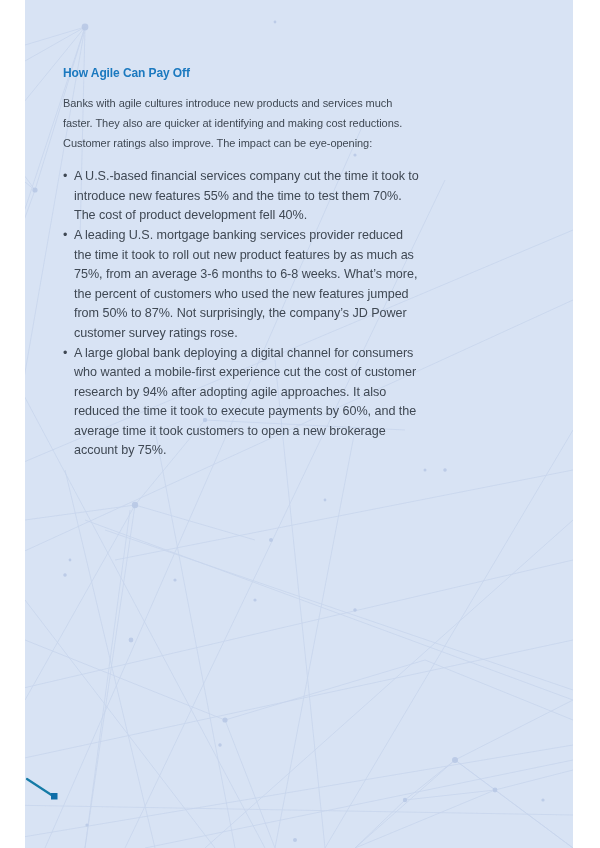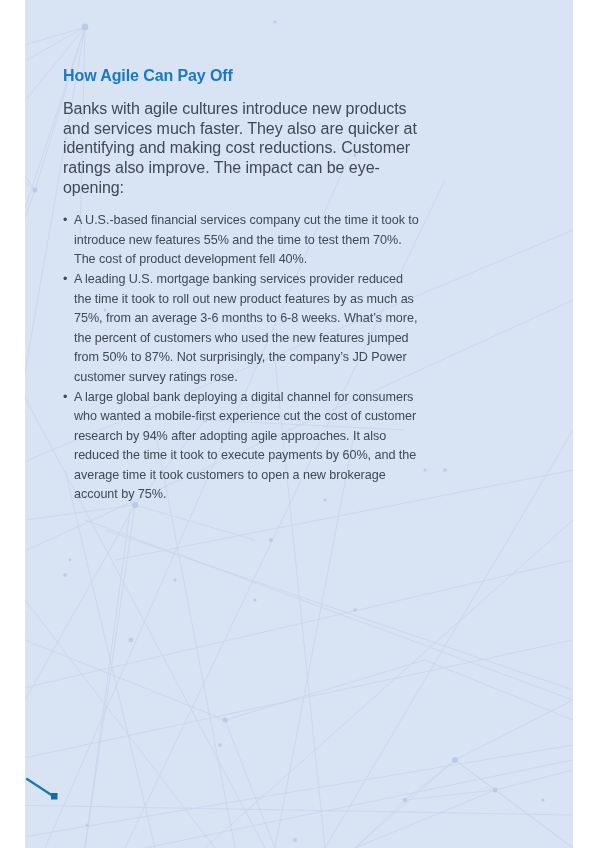--- a/index.html
+++ b/index.html
@@ -50,30 +50,30 @@
   }
 
   #article {
     position: absolute;
     left: 38px;
     top: 66px;
     width: 360px;
   }
 
   #doc-title {
-    font-size: 16px;
+    font-size: 12px;
     font-weight: bold;
     color: #1b79bf;
     letter-spacing: -0.1px;
     margin: 0 0 14px 0;
     line-height: 1.2;
   }
 
   #intro-paragraph {
-    font-size: 16px;
+    font-size: 11px;
     line-height: 19.6px;
     color: #3f4853;
     margin: 0 0 14px 0;
     letter-spacing: -0.05px;
   }
 
   #bullet-list {
     list-style: none;
     margin: 0;
     padding: 0;

